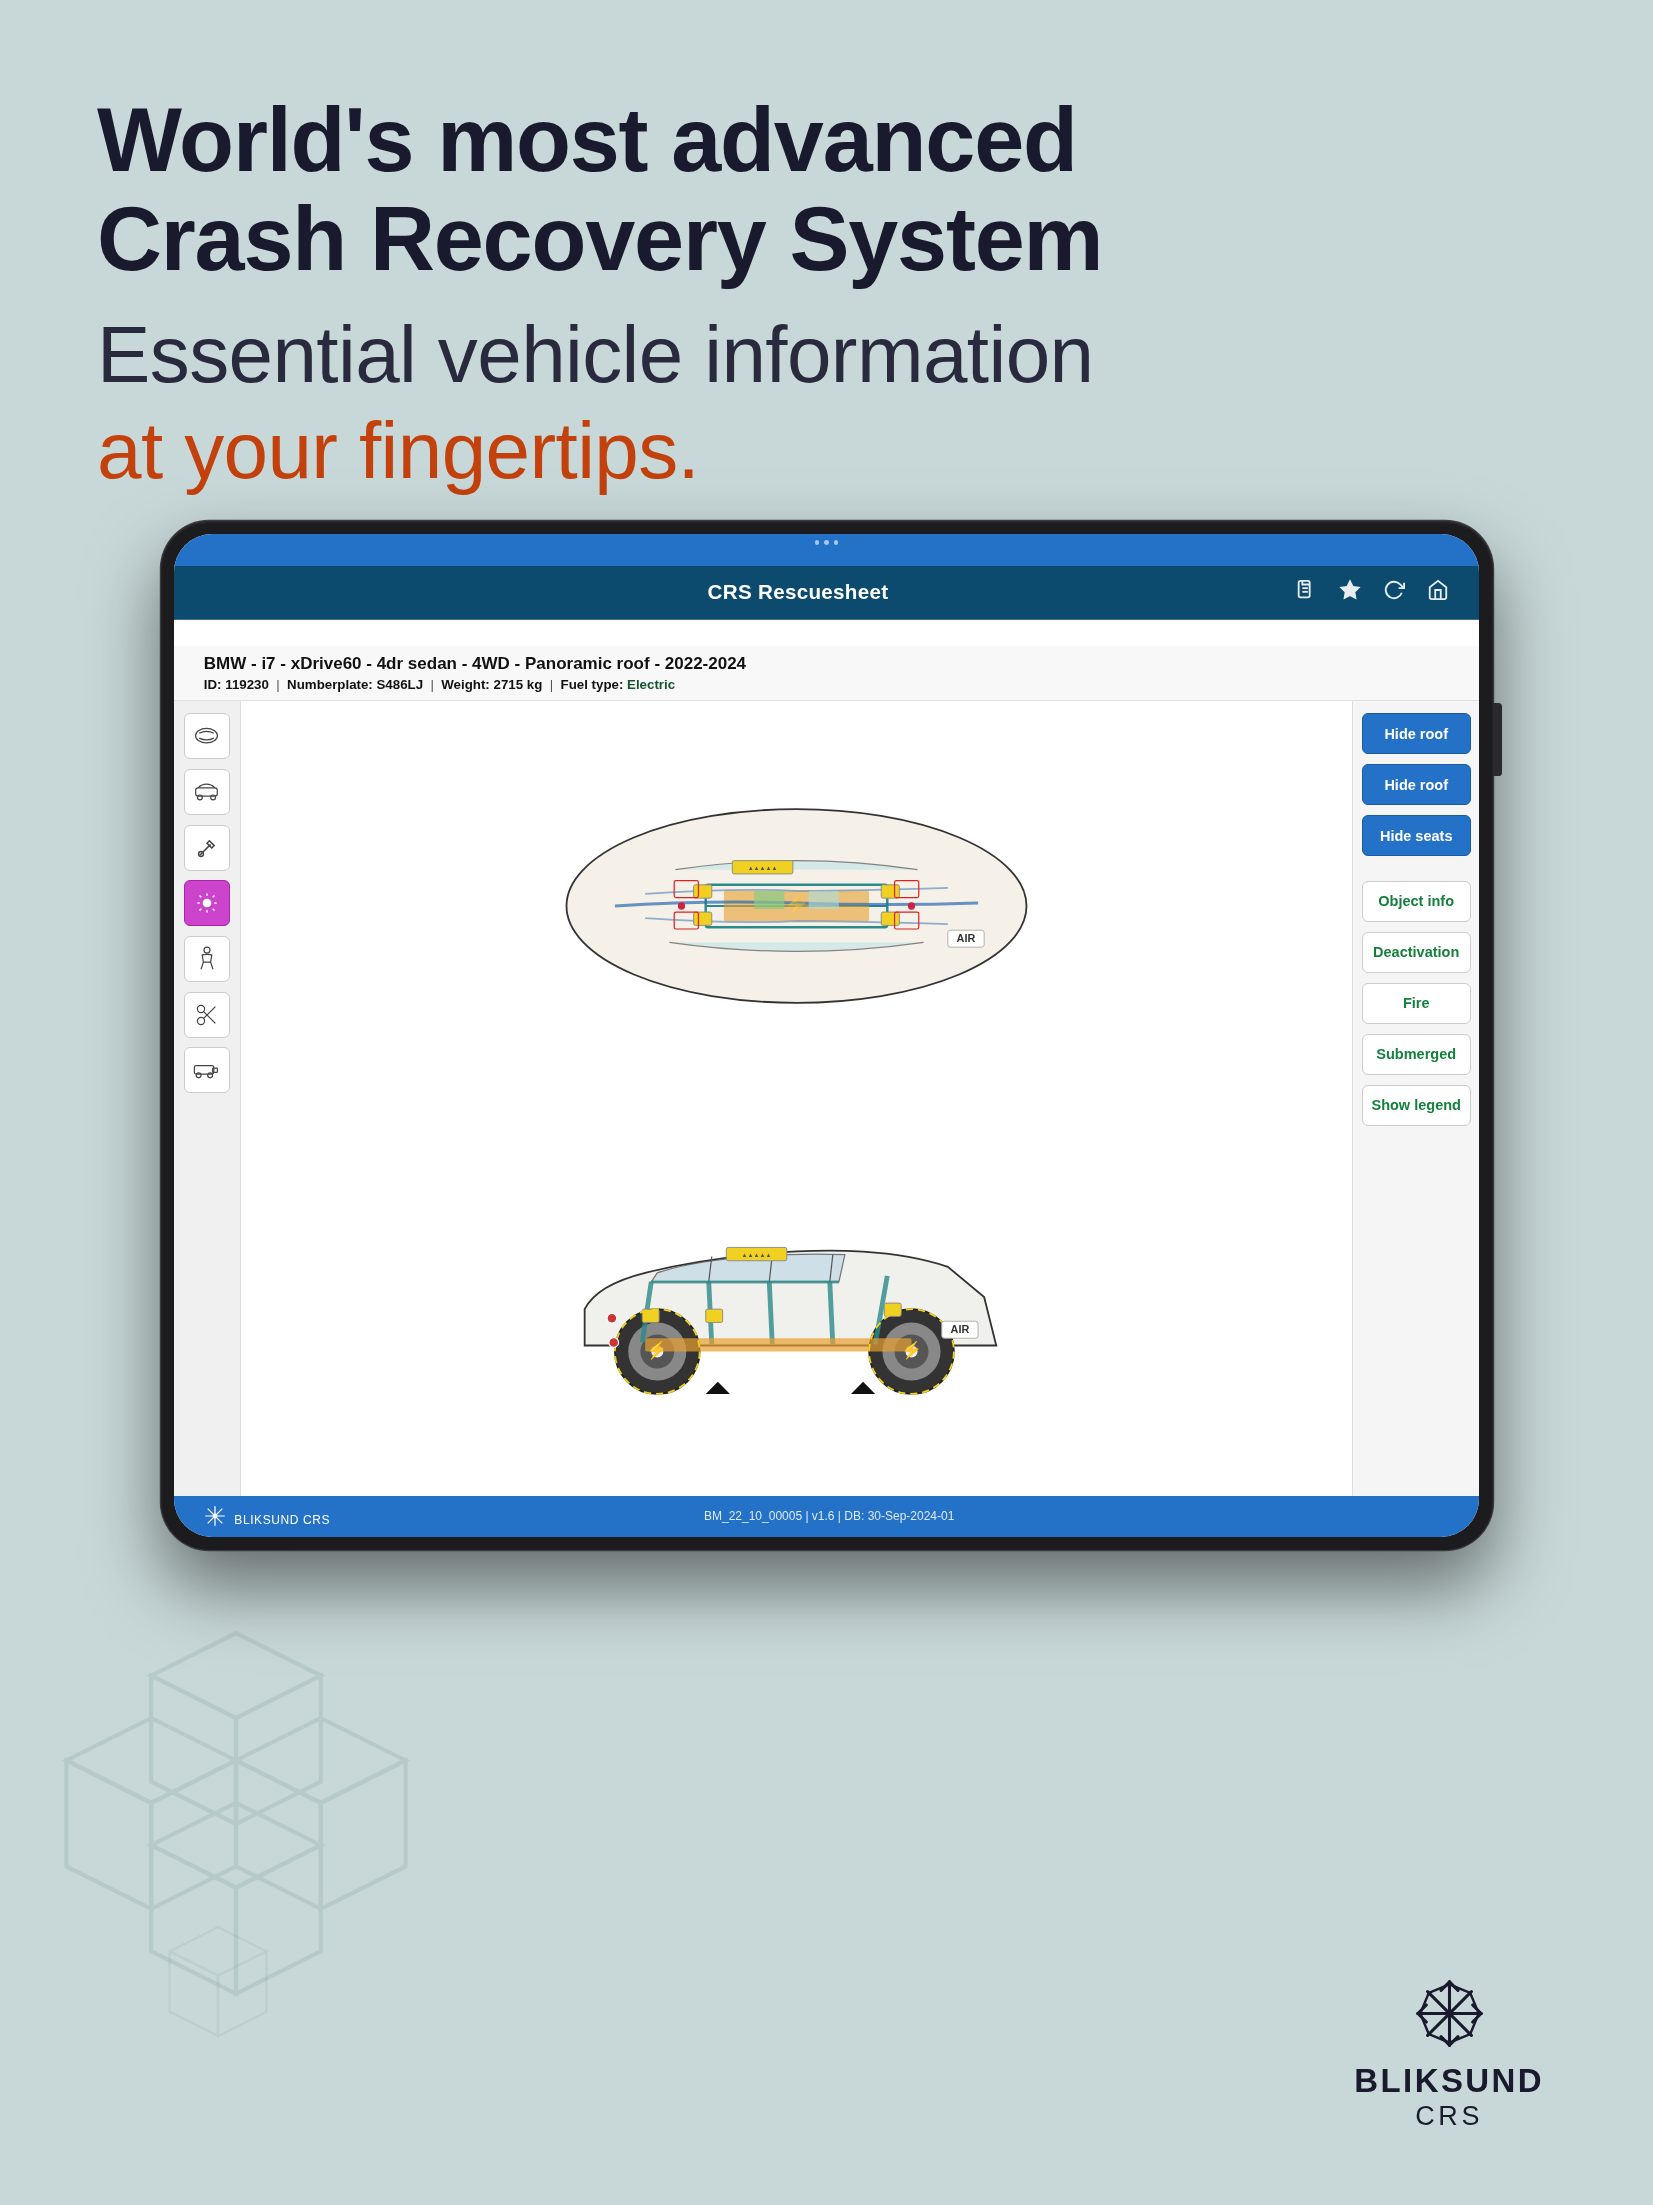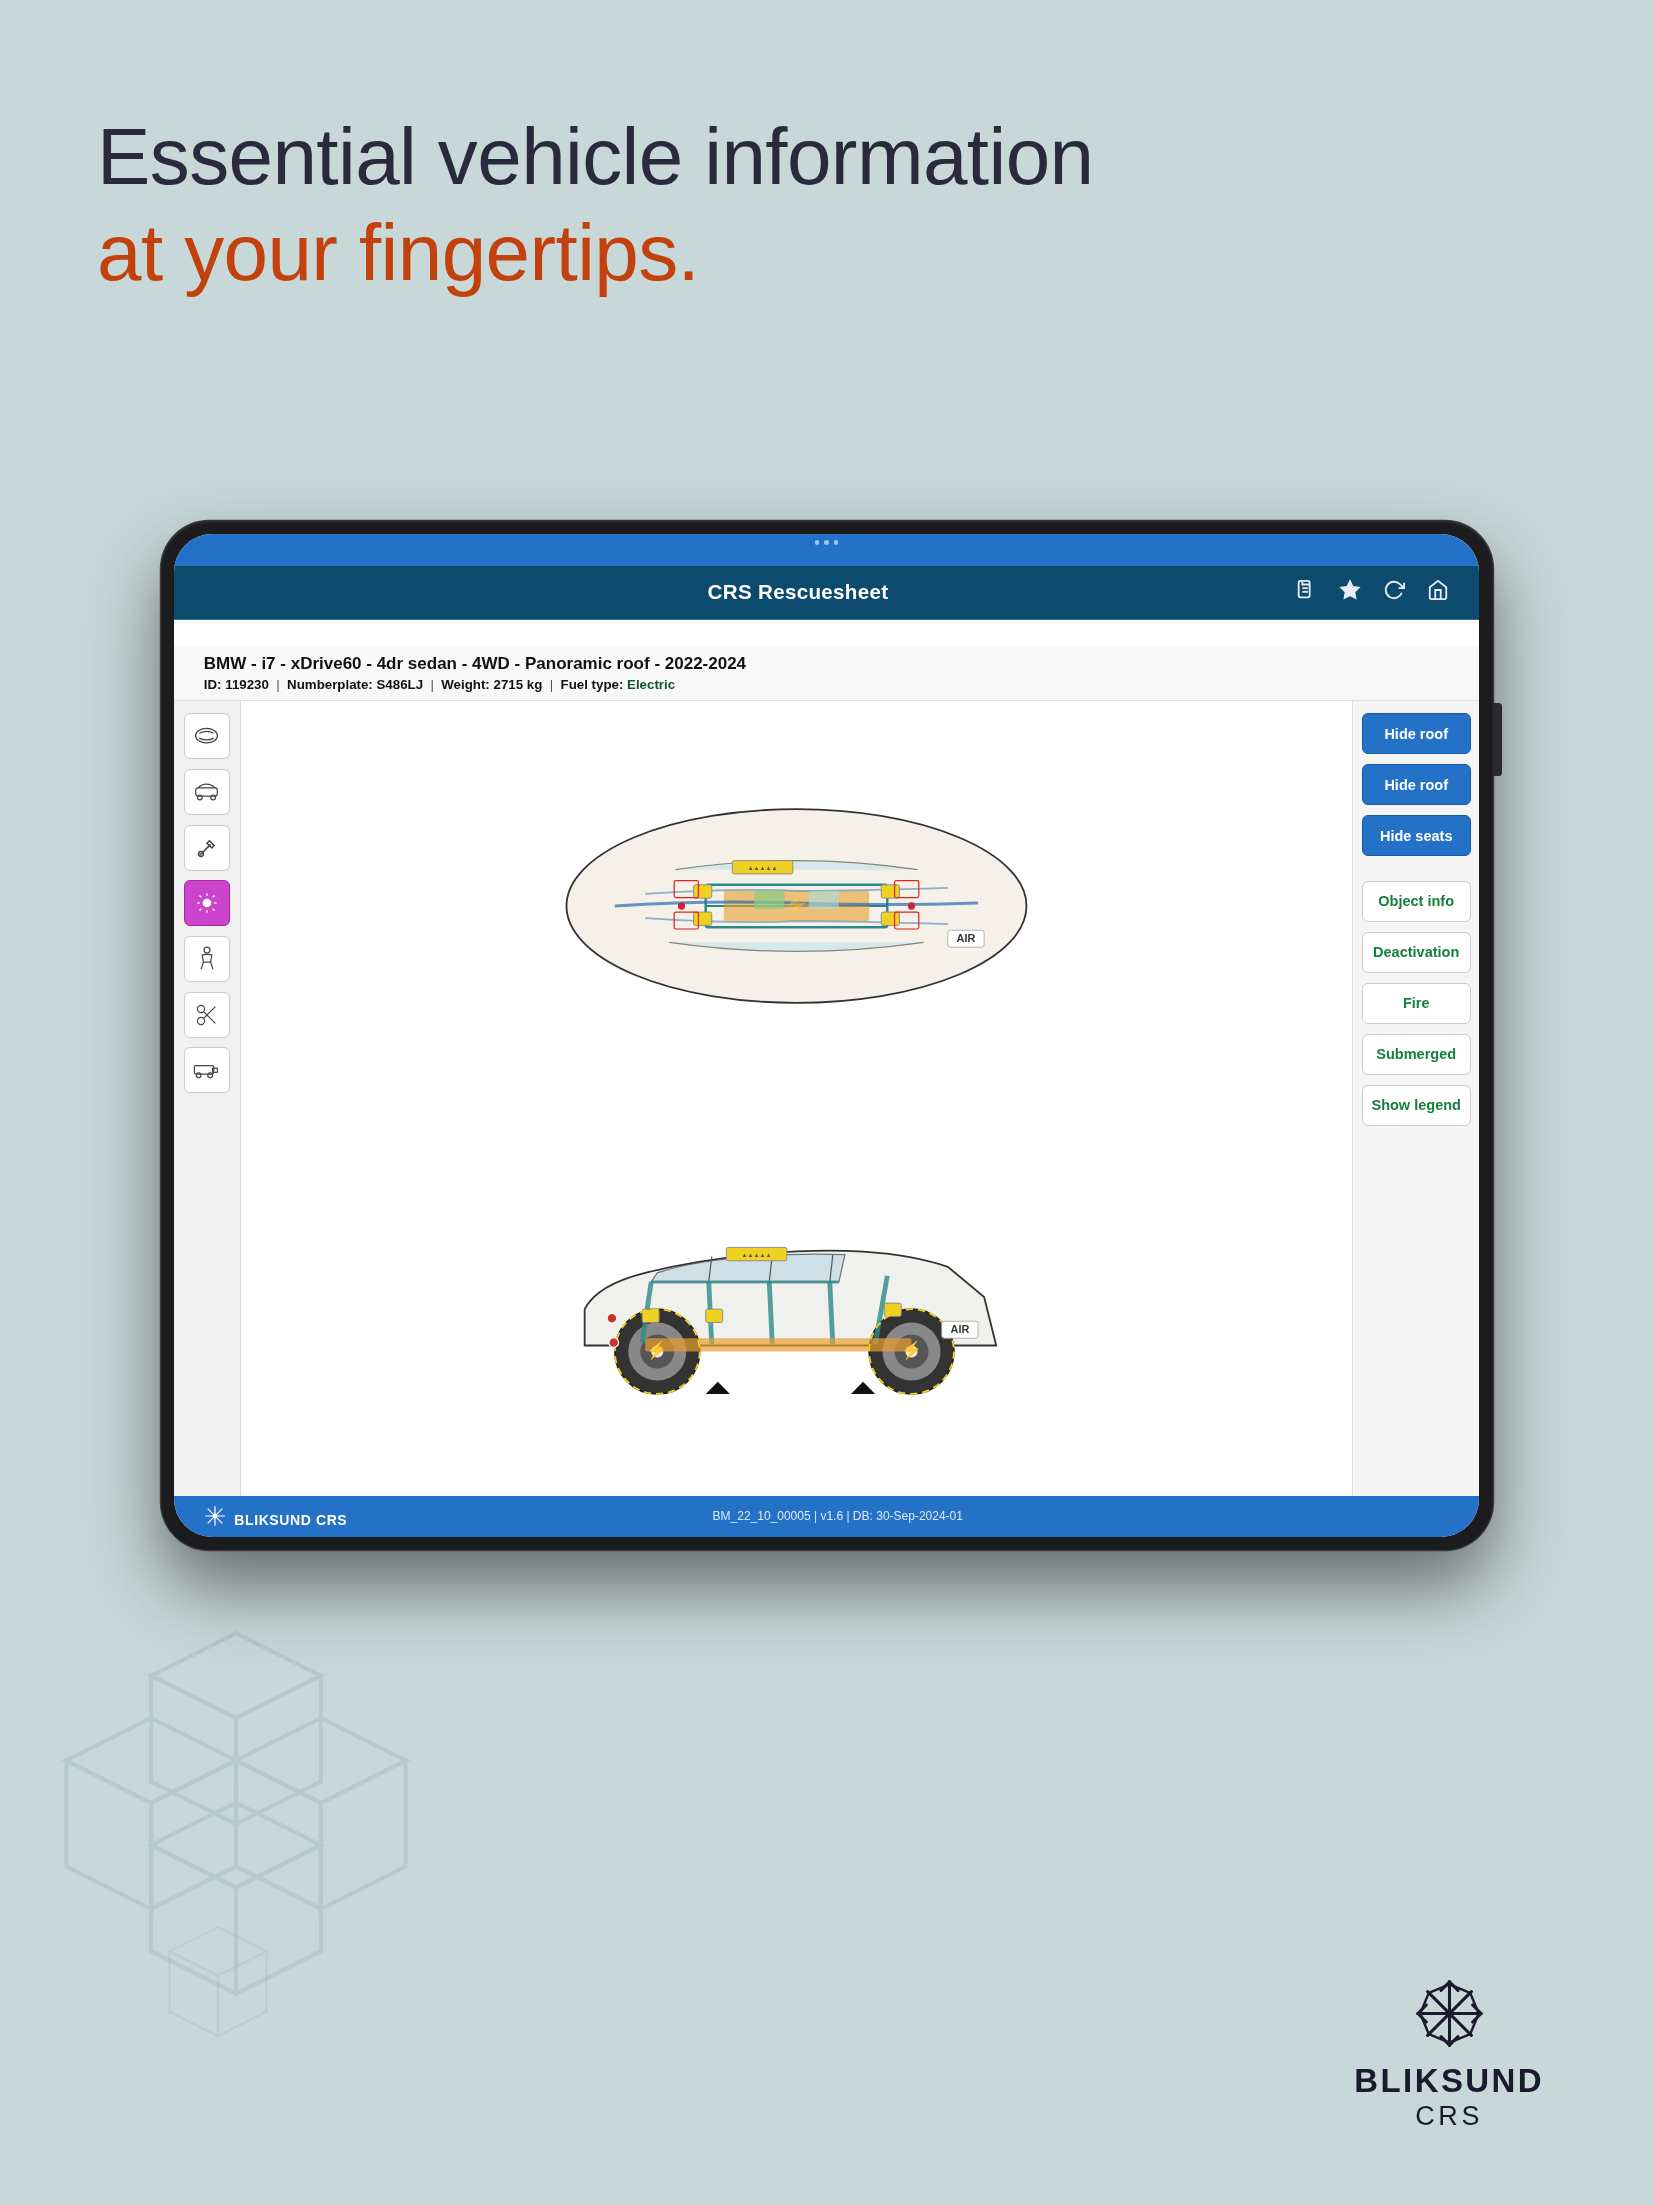--- a/index.html
+++ b/index.html
@@ -259,22 +259,22 @@
     }
 
     .bottom-left {
       display: flex;
       align-items: center;
       gap: 8.5px;
     }
 
     .bliksund-logo-small {
       color: white;
-      font-size: 14px;
-      font-weight: 700;
+      font-size: 12px;
+      font-weight: 400;
       letter-spacing: 0.6px;
       margin-top: 7px;
     }
 
     .bottom-center {
       color: rgba(255,255,255,0.85);
       font-size: 12px;
     }
 
     
@@ -333,20 +333,24 @@
   </svg>
 
   <svg style="position:absolute;bottom:48px;left:97px;opacity:0.10;" width="242" height="242" viewBox="0 0 200 200">
     <polygon points="60,30 100,10 140,30 100,50" fill="none" stroke="#5a8080" stroke-width="2"></polygon>
     <polygon points="60,30 60,80 100,100 100,50" fill="none" stroke="#5a8080" stroke-width="2"></polygon>
     <polygon points="100,50 100,100 140,80 140,30" fill="none" stroke="#5a8080" stroke-width="2"></polygon>
   </svg>
 </div>
 
 <div class="hero-text">
+  <div>
+    <div style="font-size:90px;font-weight:800;color:#1a1a2e;line-height:1.1;letter-spacing:-1.2px;">World's most advanced</div>
+    <div style="font-size:90px;font-weight:800;color:#1a1a2e;line-height:1.1;letter-spacing:-1.2px;">Crash Recovery System</div>
+  </div>
   <div style="margin-top:18px;">
     <div style="font-size:80px;font-weight:400;color:#2a2a3e;line-height:1.2;letter-spacing:-0.6px;">Essential vehicle information</div>
     <div style="font-size:80px;font-weight:400;color:#c2410c;line-height:1.2;letter-spacing:-0.6px;">at your fingertips.</div>
   </div>
 </div>
 
 <div class="ipad-wrapper">
   <div class="ipad-outer">
     <div class="ipad-inner">
 

